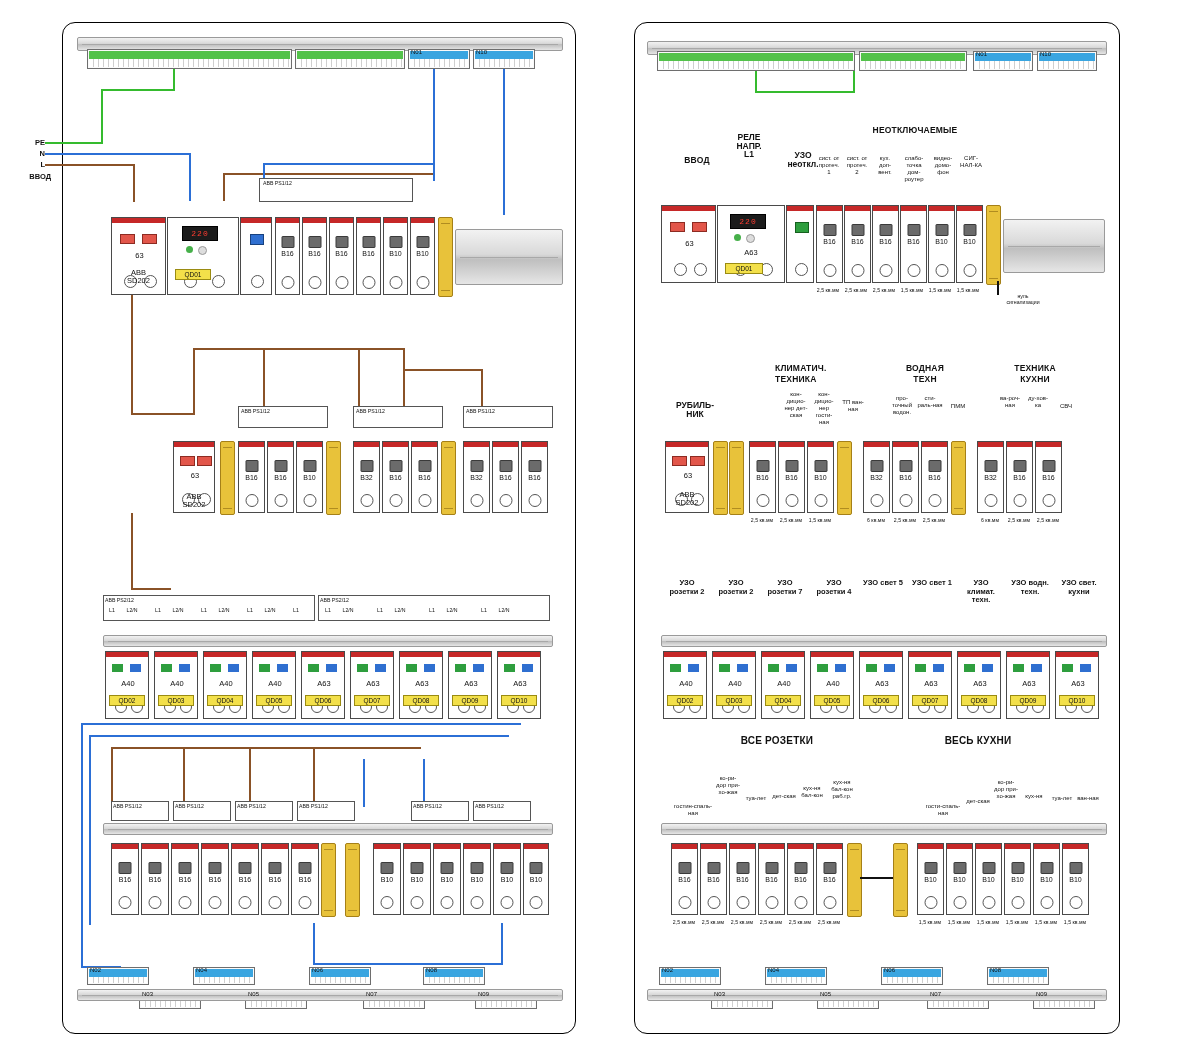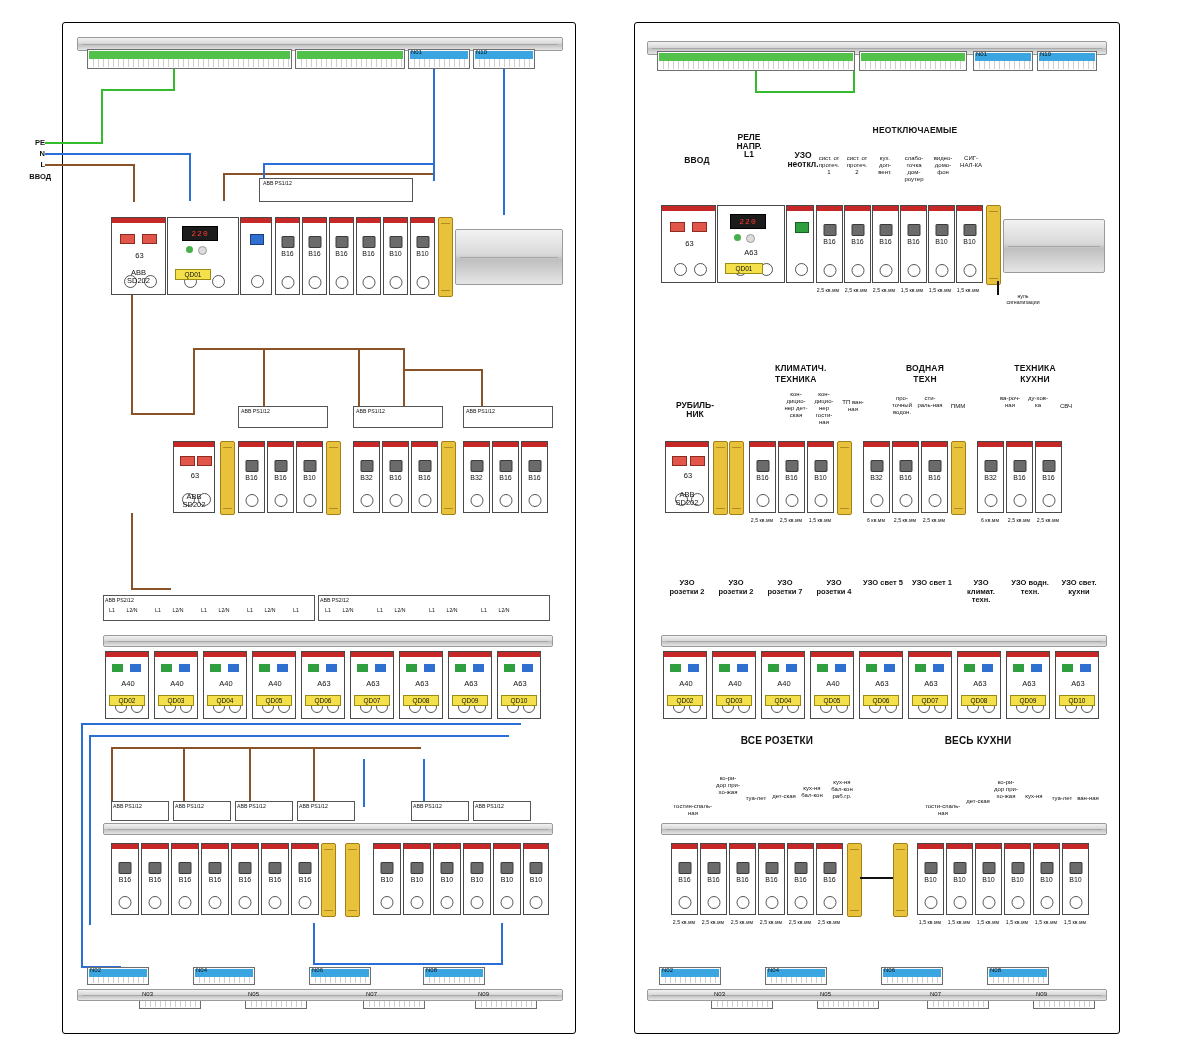--- a/index.html
+++ b/index.html
@@ -1,18 +1,18 @@
 <!DOCTYPE html>
 <html><head>
 <meta charset="utf-8">
 <style>
   html,body{margin:0;padding:0;background:#ffffff;}
   body{width:1180px;height:1050px;position:relative;overflow:hidden;
        font-family:"Liberation Sans",sans-serif;color:#111;}
-  .panel{position:absolute;border:1.5px solid #000;background:#fff;border-radius:3px;}
+  .panel{position:absolute;border:1.5px solid #000;background:#fff;border-radius:13px;}
   #panel-left{left:62px;top:22px;width:512px;height:1010px;}
   #panel-right{left:634px;top:22px;width:484px;height:1010px;}
 
   
   .din{position:absolute;background:linear-gradient(#f2f2f2,#d9d9d9 45%,#bfbfbf 55%,#e6e6e6);
        border:1px solid #9a9a9a;border-radius:2px;}
   .din:before{content:"";position:absolute;left:4px;right:4px;top:50%;height:1px;background:#a8a8a8;}
 
   .breaker{position:absolute;background:#fff;border:1px solid #4a4a4a;box-sizing:border-box;}
   .breaker .topband{position:absolute;left:0;right:0;top:0;height:5px;background:#c62828;}

